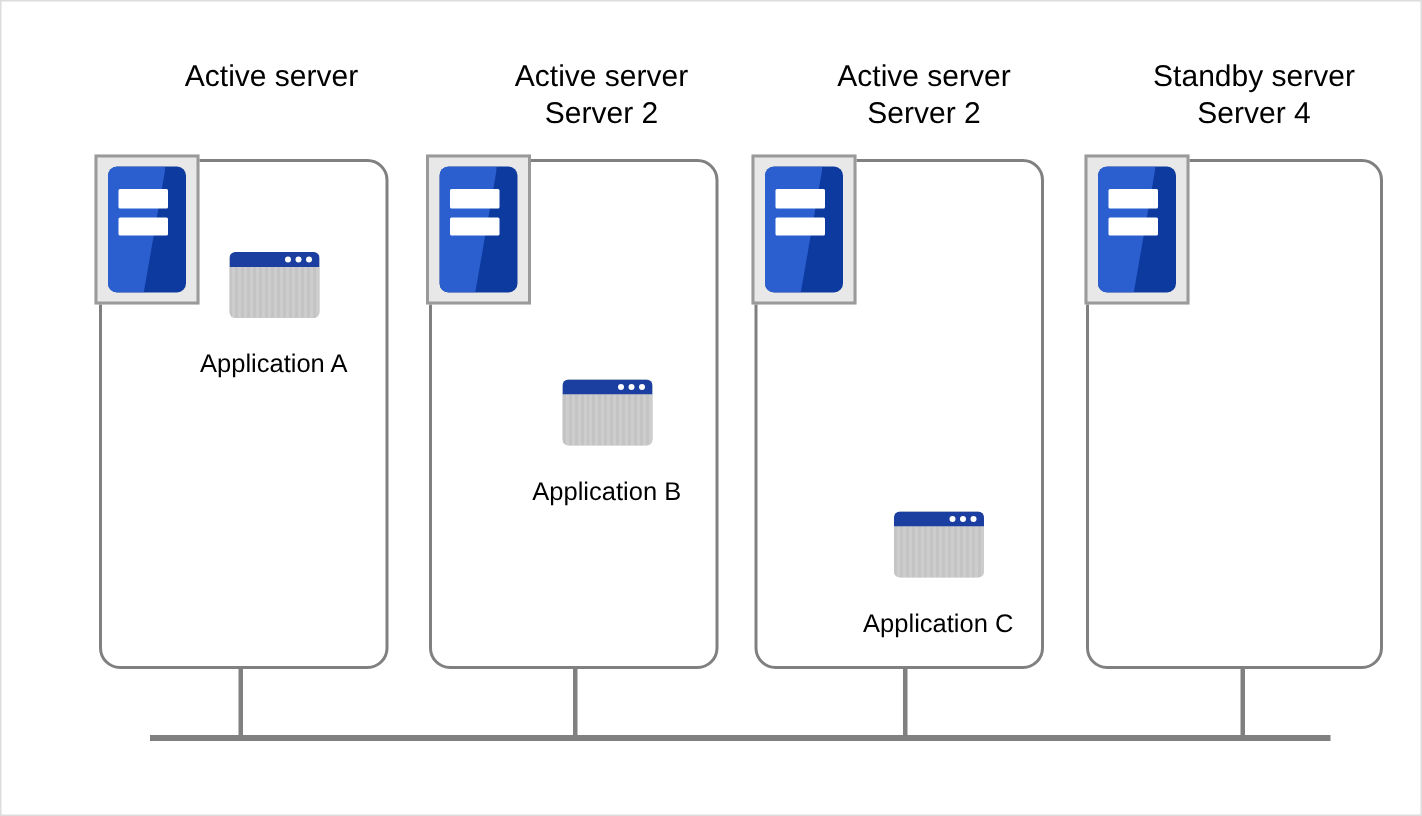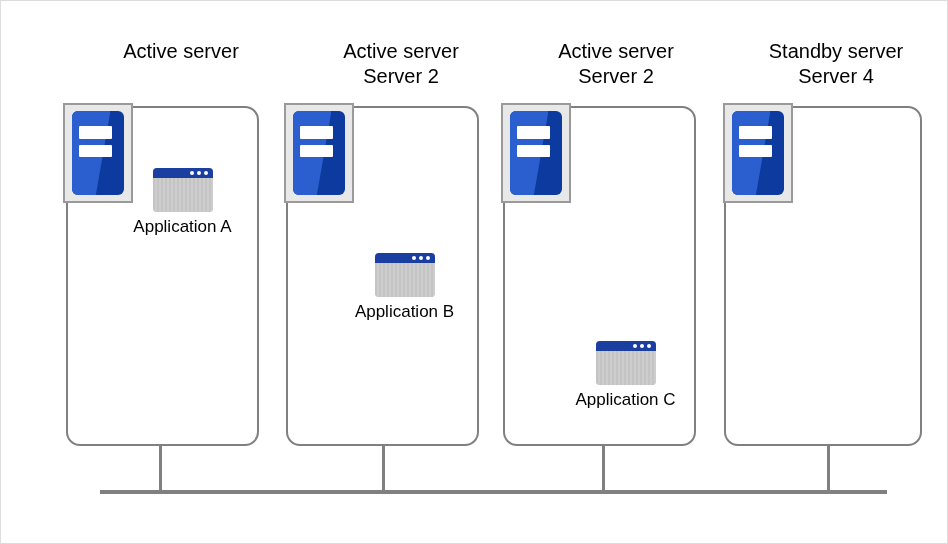--- a/index.html
+++ b/index.html
@@ -132,21 +132,21 @@
       repeating-linear-gradient(
         to right,
         #c4c4c4 0px, #c4c4c4 2px,
         #cdcdcd 2px, #cdcdcd 4px
       );
   }
   .app-label {
     font-size: 17px;
     color: #000000;
     white-space: nowrap;
-    margin-top: 4px;
+    margin-top: 20px;
     line-height: 22px;
   }
 </style>
 </head>
 <body>
 
 <div id="canvas">
 
   <div class="col-title" style="left:60px; top:38px; width:240px;">
     <div>Active server</div>

